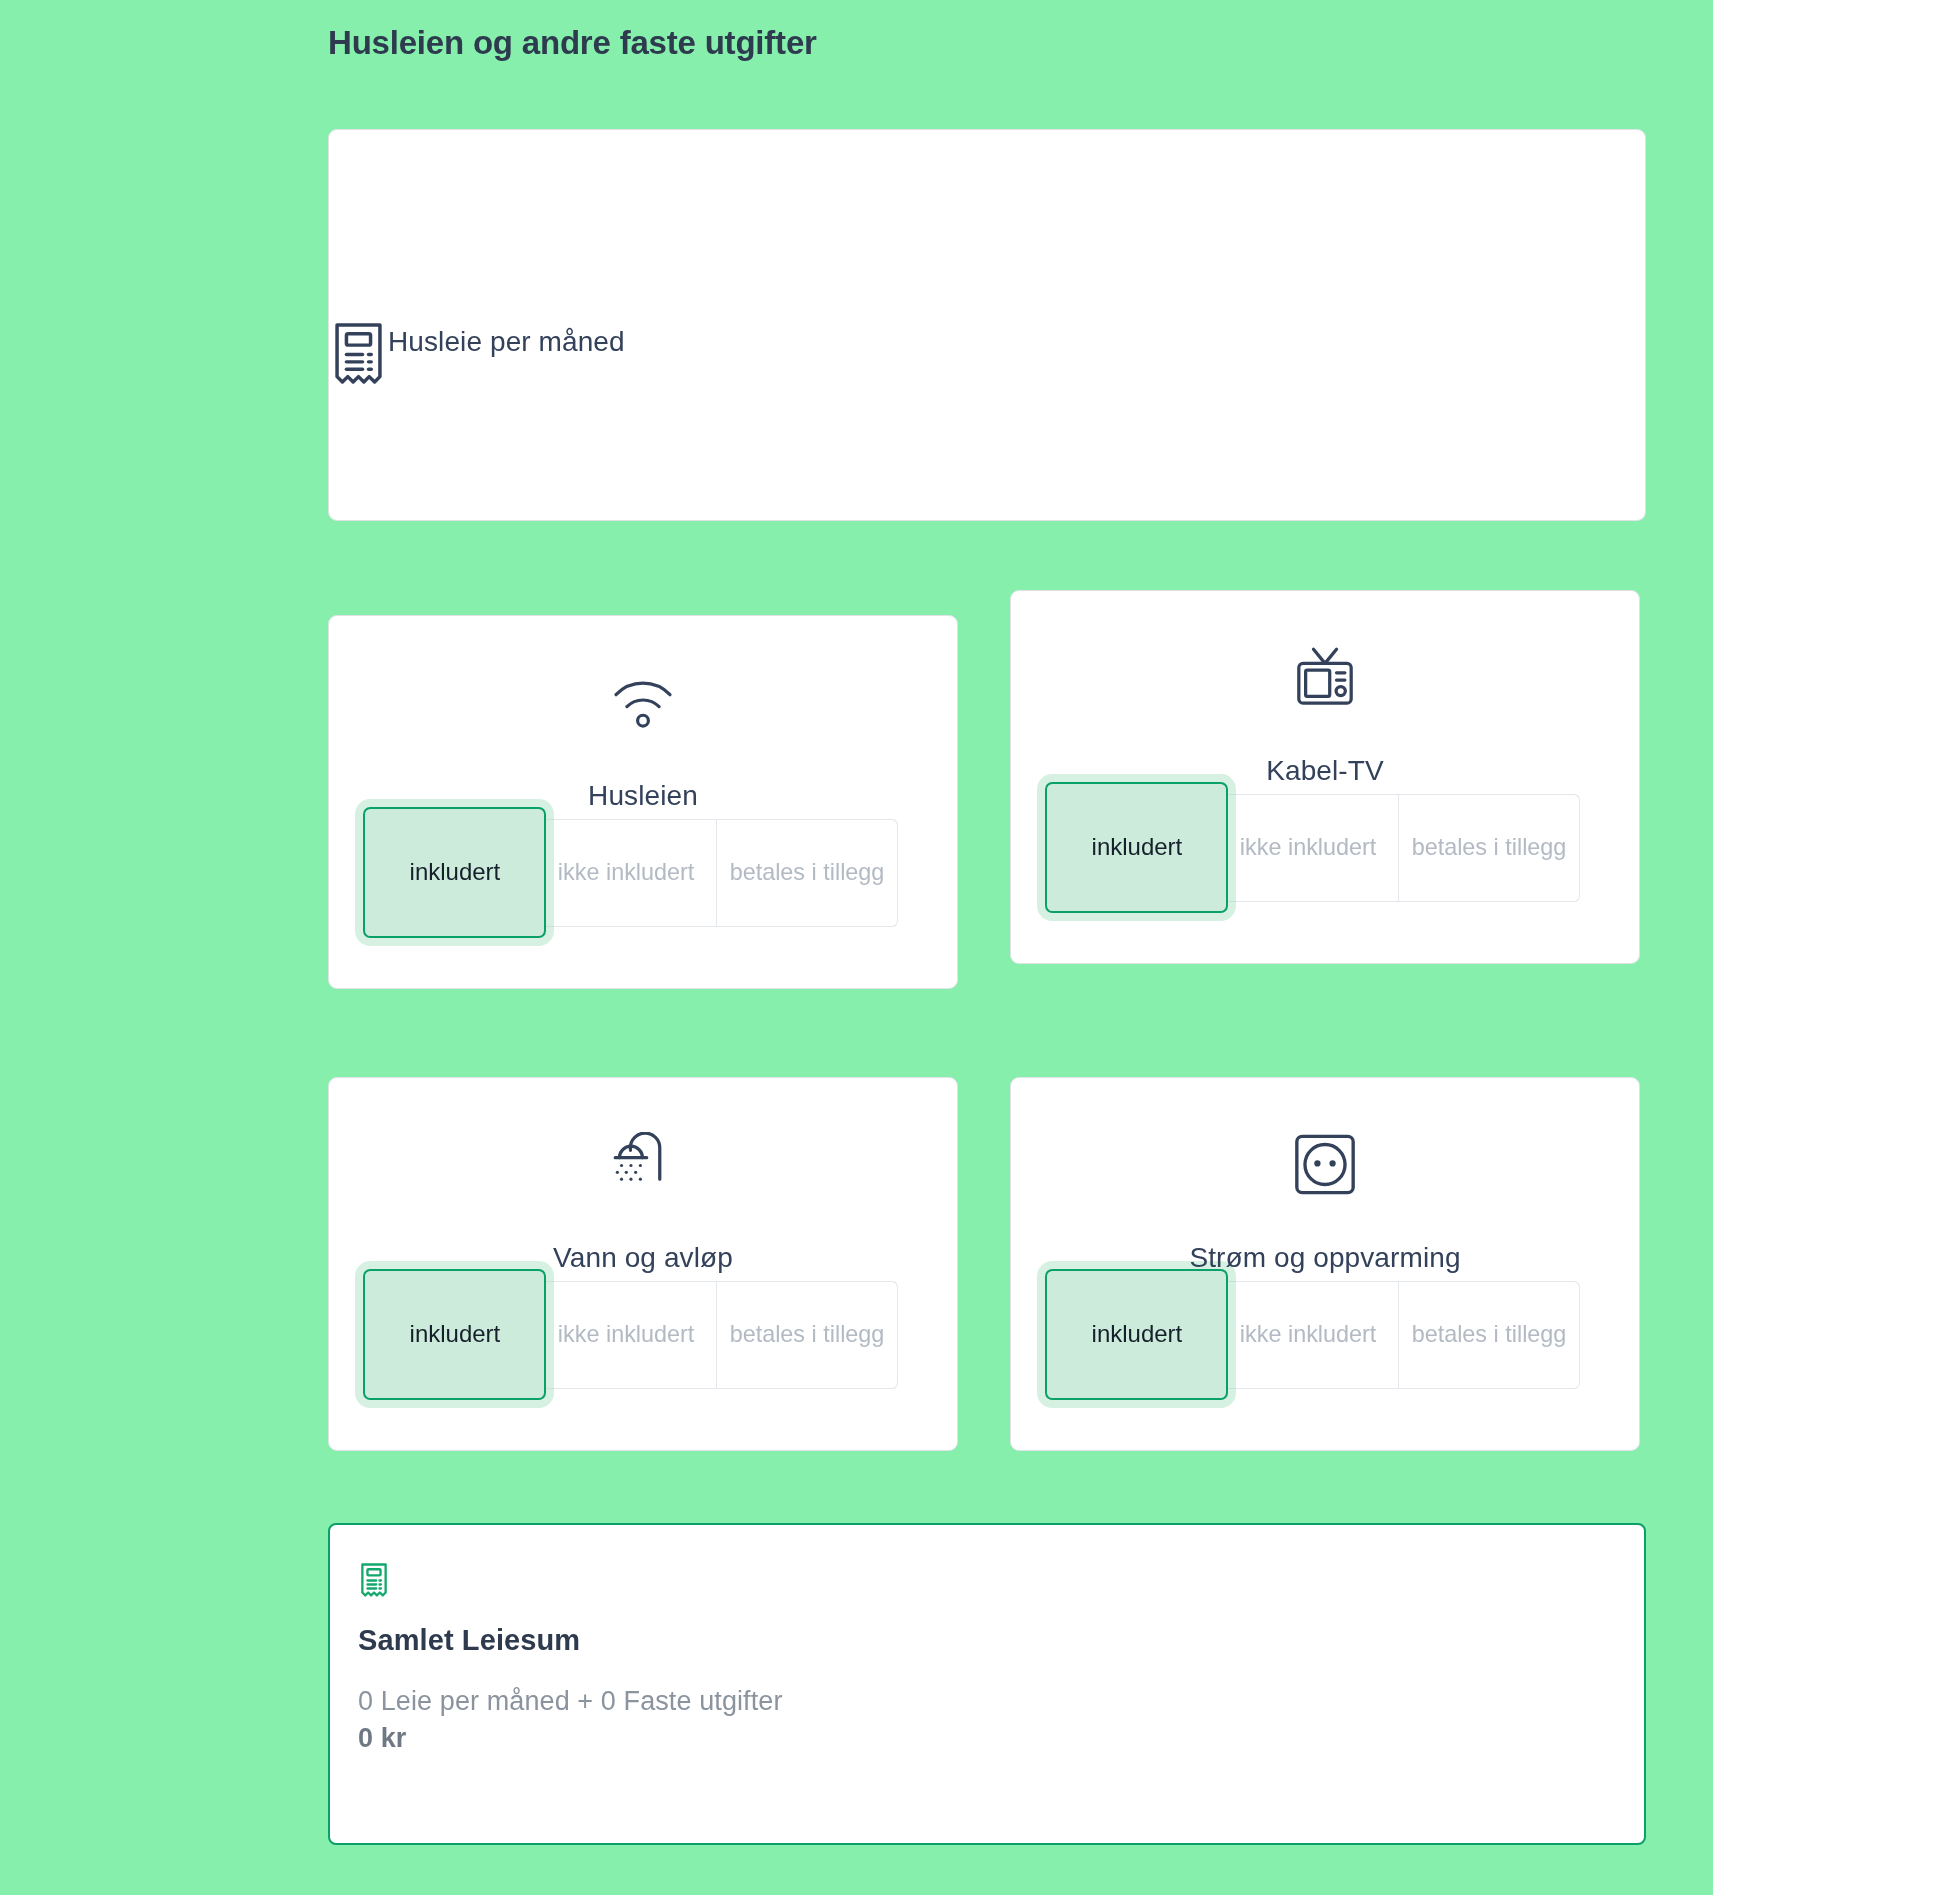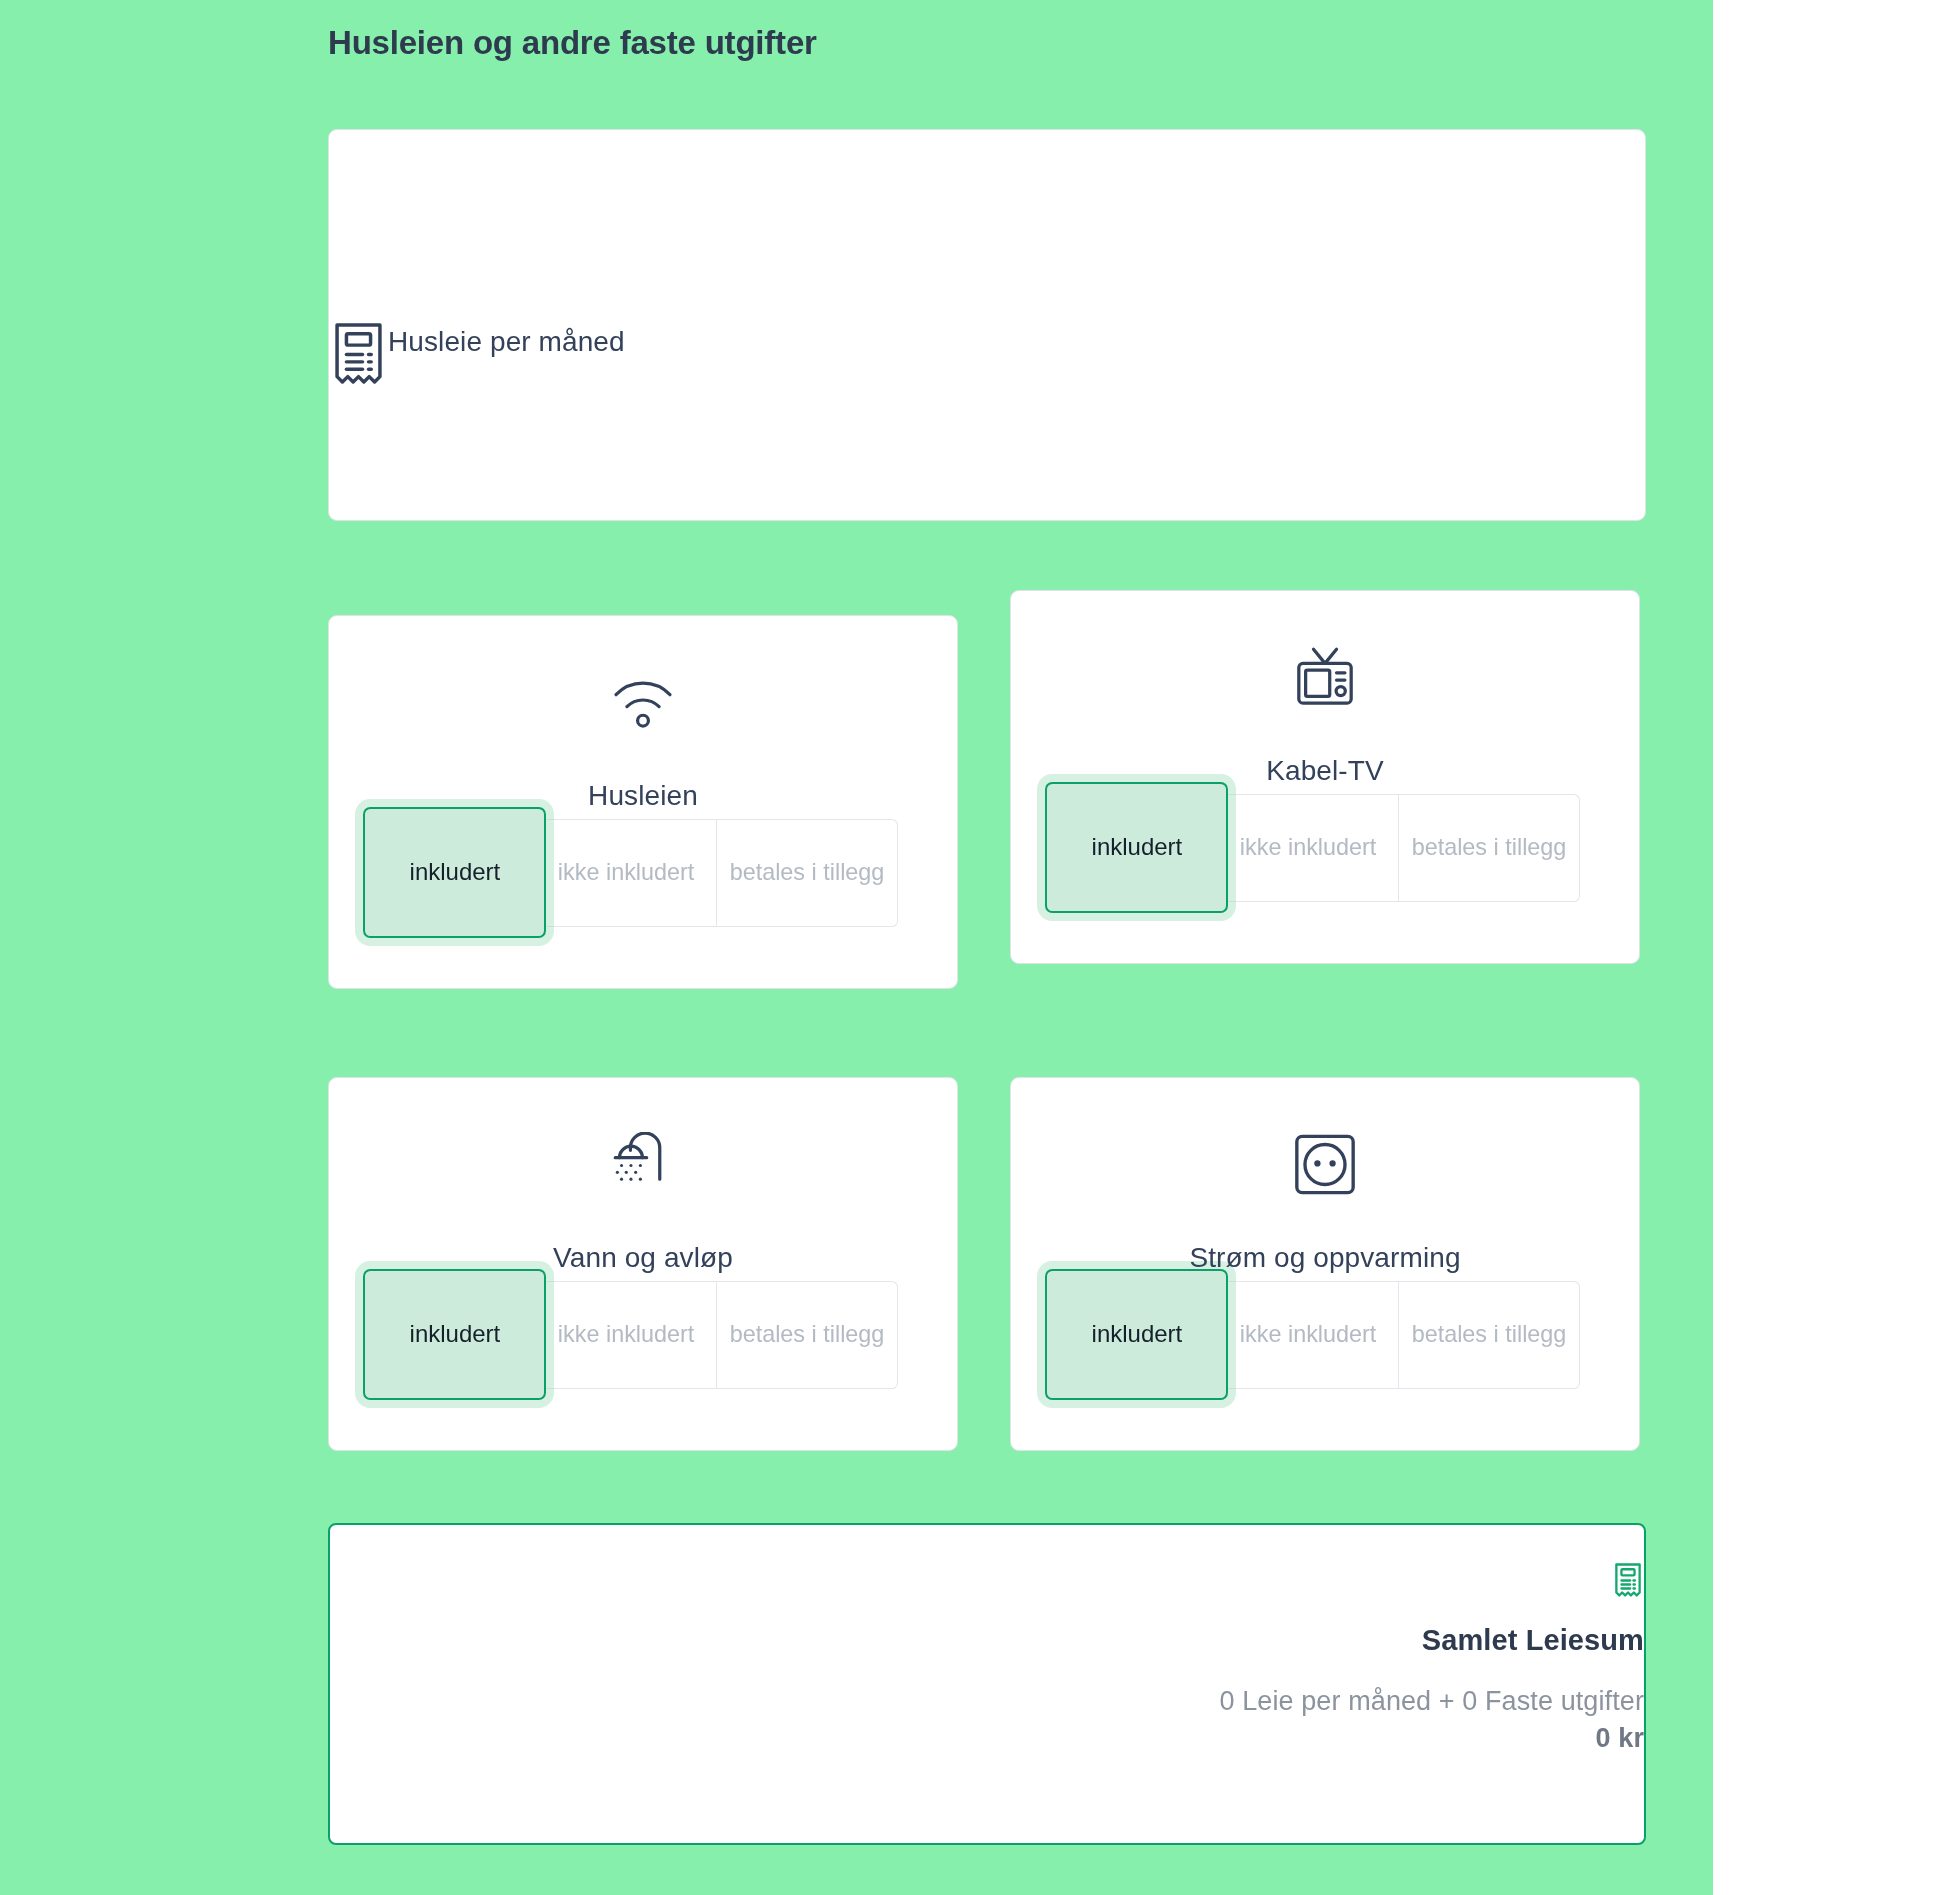--- a/index.html
+++ b/index.html
@@ -188,21 +188,22 @@
     height: 322px;
     border: 2px solid #0aa06a;
     border-radius: 8px;
   }
 
   .summary-inner {
     position: absolute;
     inset: 0;
     display: flex;
     flex-direction: column;
-    align-items: flex-end;
+    align-items: flex-start;
+    margin-left: 28px;
   }
 
   .summary-icon {
     margin-top: 35px;
     width: 32px;
     height: 41px;
     color: #13a86d;
   }
 
   .summary-title {

